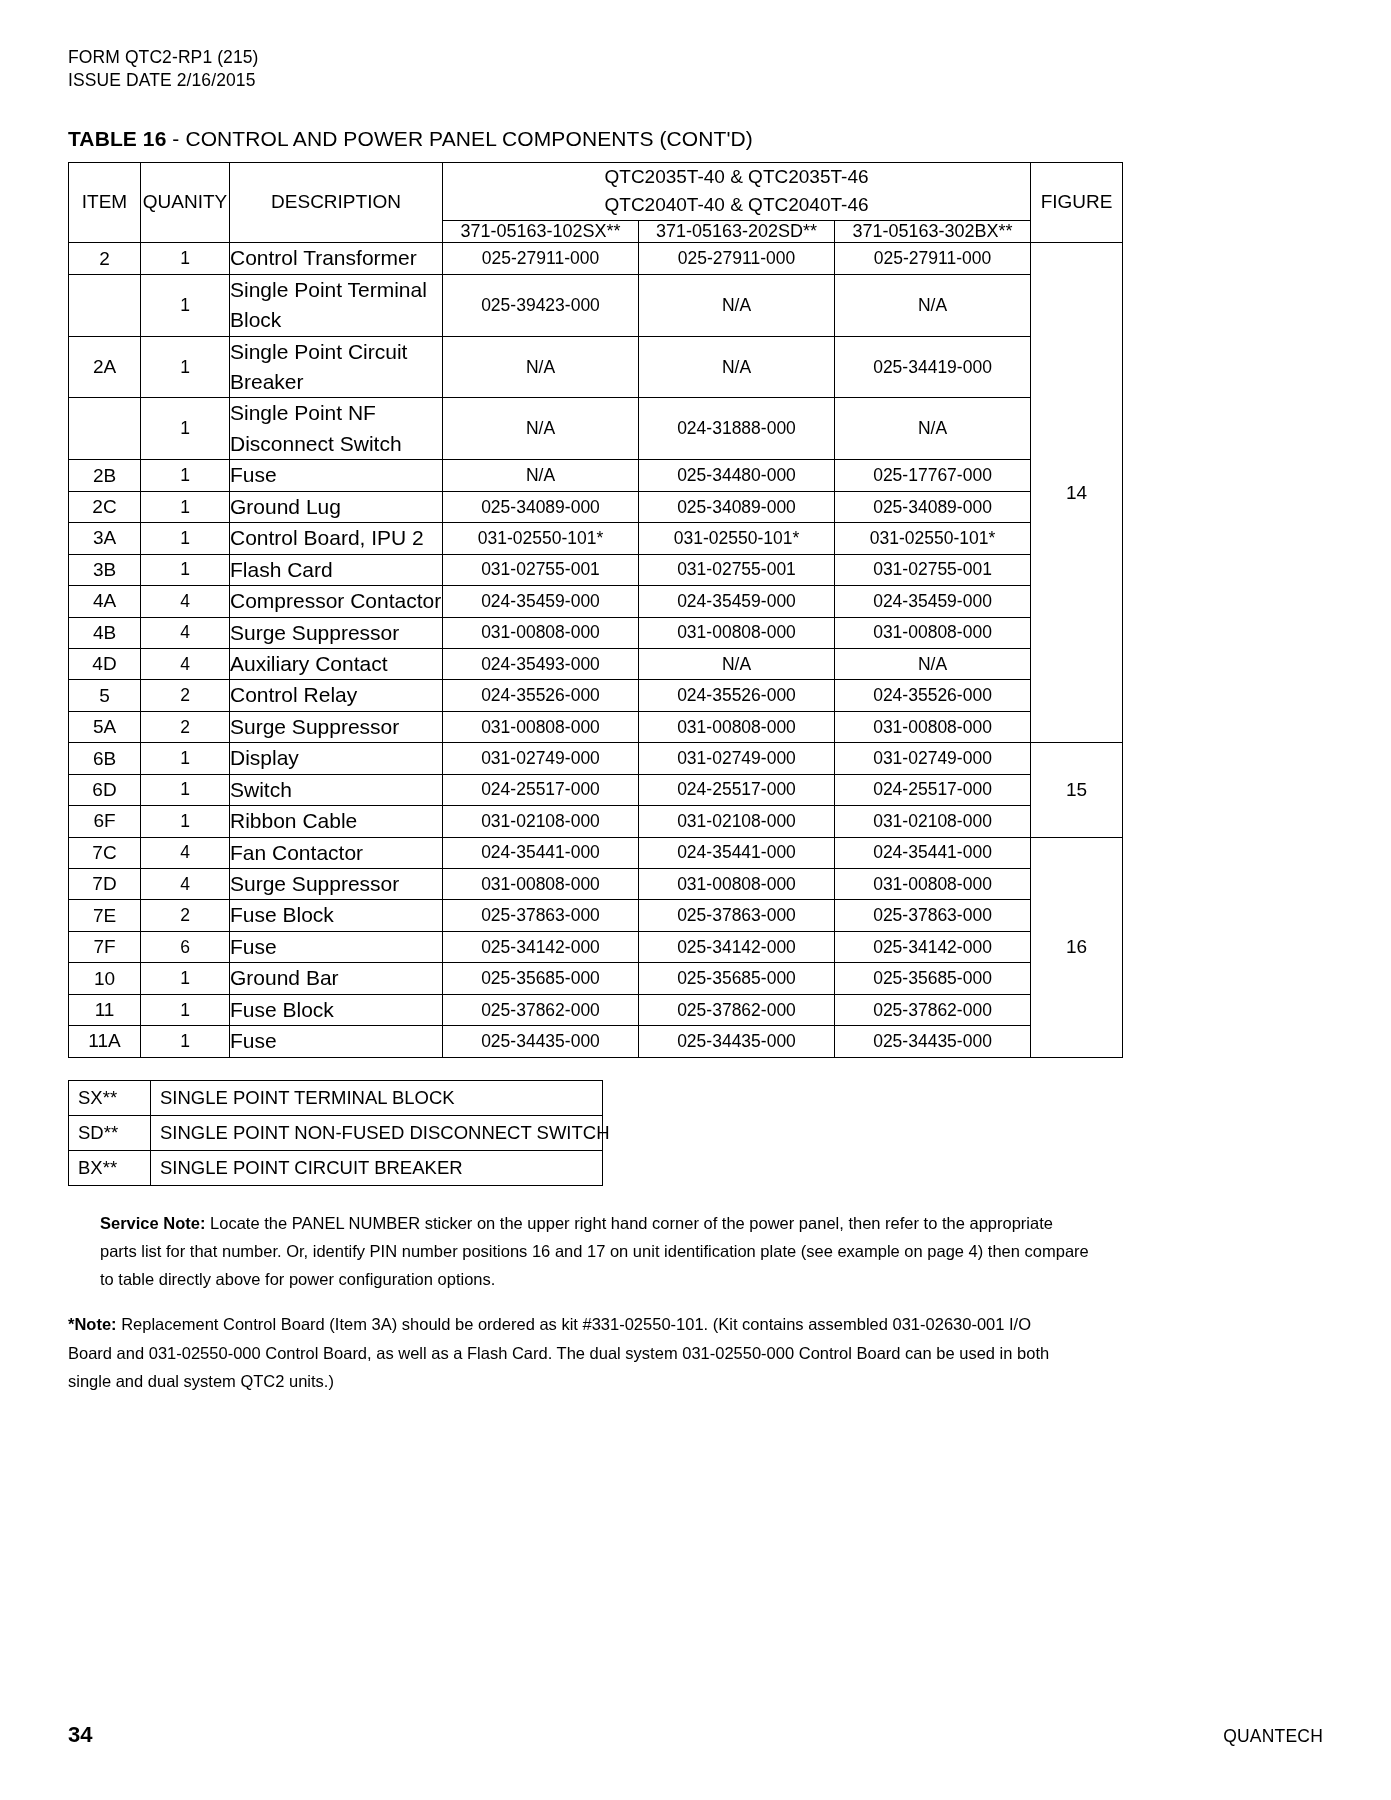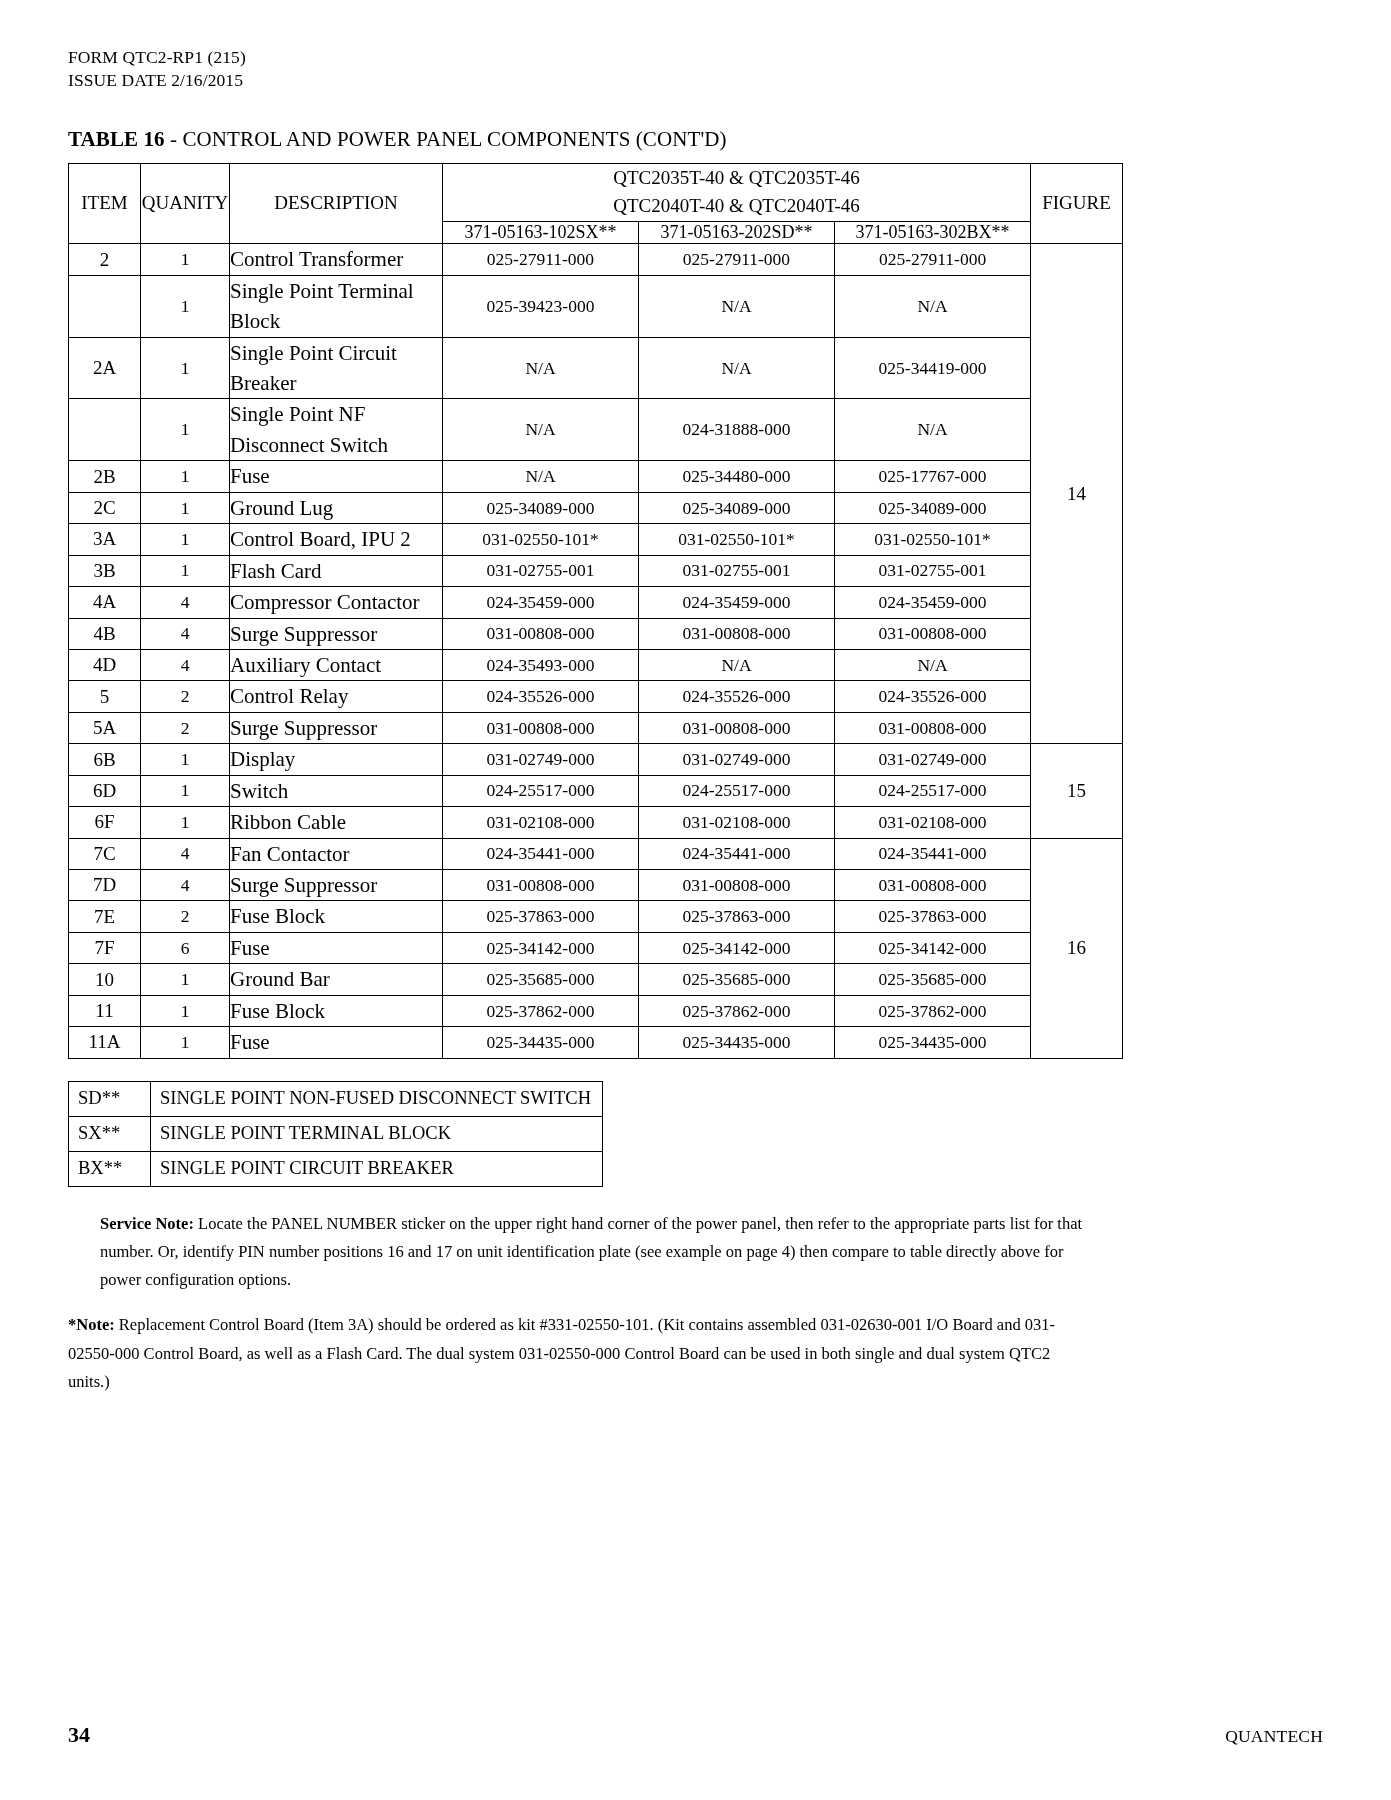--- a/index.html
+++ b/index.html
@@ -14,21 +14,20 @@
     color: #000000;
     position: relative;
   }
   .page {
     position: absolute;
     left: 0; top: 0;
     width: 1391px;
     height: 1800px;
     box-sizing: border-box;
     padding: 46px 68px 0 68px;
-    font-family: Liberation Serif, serif;
   }
 
   
   .doc-header {
     font-size: 17.5px;
     line-height: 1.33;
     letter-spacing: 0.1px;
   }
   .doc-header div { white-space: nowrap; }
 
@@ -387,26 +386,26 @@
           <td class="c-pn">025-34435-000</td>
           <td class="c-pn">025-34435-000</td>
           <td class="c-pn">025-34435-000</td>
         </tr>
       </tbody>
   </table>
 
   <table class="legend">
     <tbody id="legend-body">
         <tr>
+          <td class="lg-code">SX**</td>
+          <td>SINGLE POINT TERMINAL BLOCK</td>
+        </tr>
+        <tr>
           <td class="lg-code">SD**</td>
           <td>SINGLE POINT NON-FUSED DISCONNECT SWITCH</td>
-        </tr>
-        <tr>
-          <td class="lg-code">SX**</td>
-          <td>SINGLE POINT TERMINAL BLOCK</td>
         </tr>
         <tr>
           <td class="lg-code">BX**</td>
           <td>SINGLE POINT CIRCUIT BREAKER</td>
         </tr>
       </tbody>
   </table>
 
   <p class="note first">
     <b>Service Note:</b><span> Locate the PANEL NUMBER sticker on the upper right hand corner of the power panel, then refer to the appropriate parts list for that number. Or, identify PIN number positions 16 and 17 on unit identification plate (see example on page 4) then compare to table directly above for power configuration options.</span>

